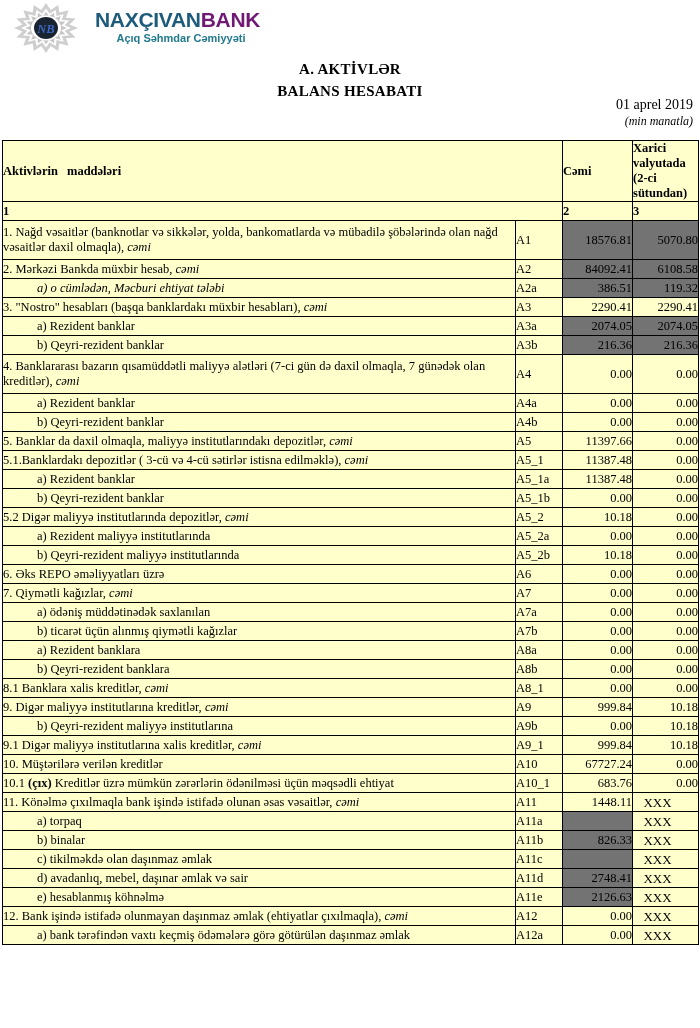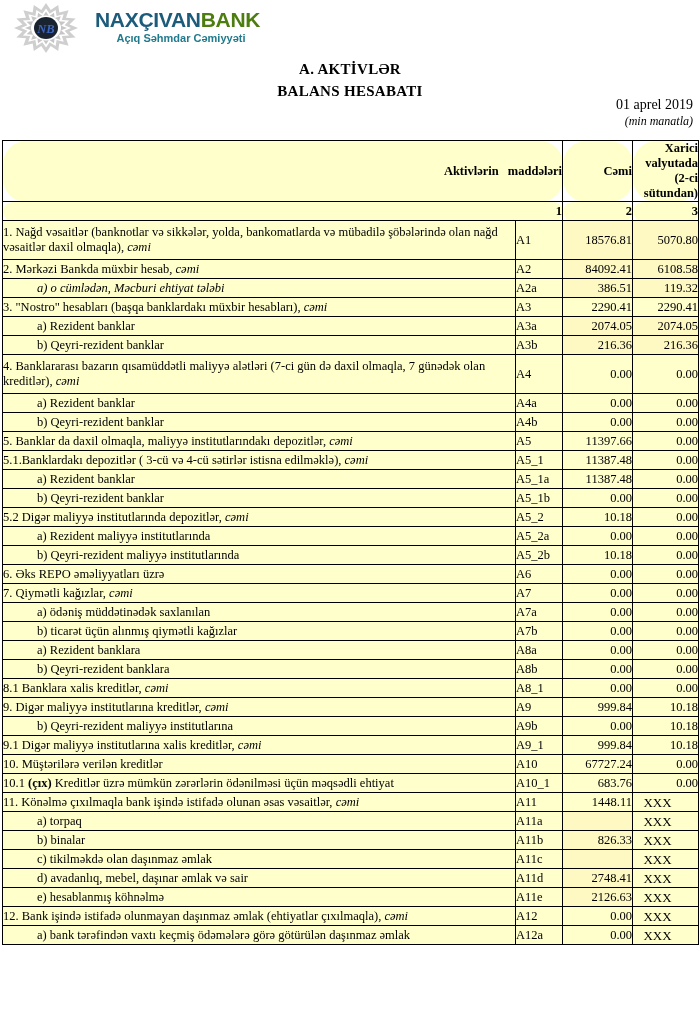--- a/index.html
+++ b/index.html
@@ -6,43 +6,43 @@
   body {
     width:700px; height:1028px; overflow:hidden; background:#ffffff;
     font-family:"Liberation Serif", serif; color:#000; position:relative;
   }
   .page-header { position:relative; height:140px; }
   .emblem { position:absolute; left:13px; top:2px; }
   .wordmark { position:absolute; left:95px; top:8px; width:300px;
     font-family:"Liberation Sans", sans-serif; font-weight:bold; font-size:21px;
     letter-spacing:-0.3px; white-space:nowrap; }
   .wordmark .primary { color:#1d5b7a; }
-  .wordmark .secondary { color:#4d7c0f; }
+  .wordmark .secondary { color:#701a75; }
   .logo-subtitle { position:absolute; left:97px; top:32px; width:168px; text-align:center;
     font-family:"Liberation Sans", sans-serif; font-weight:bold; font-size:11px;
     color:#217a8c; }
   .title-block { position:absolute; left:0; top:58px; width:100%; text-align:center;
     font-weight:bold; font-size:15px; line-height:22px; letter-spacing:0.3px; }
   .date-block { position:absolute; right:7px; top:97px; text-align:right; }
   .date-line { font-size:14px; }
   .unit-note { font-size:12px; font-style:italic; margin-top:1px; }
 
   table.balance { border-collapse:collapse; table-layout:fixed; width:696px;
     margin-left:2px; font-size:12.5px; }
   table.balance td { border:1px solid #000; background:#ffffcc; height:18px;
     vertical-align:middle; padding:0; line-height:15px; }
   tr.tall td { height:38px; }
-  td.hdr { font-weight:bold; text-align:right;border-radius:23px; }
+  td.hdr { font-weight:bold; text-align:left; }
   td.items-hdr { word-spacing:6px; height:65px; }
   td.colnum { height:17px; }
   td.lbl { padding:1px 2px 1px 4px; }
   td.lbl.ind { padding-left:34px; }
   td.code { }
   td.num { text-align:right; padding-right:3px; }
-  td.num.white { background:#fef9c3; }
+  td.num.white { background:#737373; }
   td.num.xxx { text-align:center; padding-right:16px; font-size:13px; }
   .it { font-style:italic; }
   .bd { font-weight:bold; }
 </style>
 </head>
 <body>
 
 <div class="page-header">
   <svg class="emblem" width="66" height="52" viewBox="0 0 66 52">
     <polygon id="star-outer" fill="#cfcfcf" points="33.0,1.0 37.7,7.9 45.2,2.9 46.3,10.6 55.6,8.3 53.0,15.7 62.6,16.4 56.5,22.4 65.0,26.0 56.5,29.6 62.6,35.6 53.0,36.3 55.6,43.7 46.3,41.4 45.2,49.1 37.7,44.1 33.0,51.0 28.3,44.1 20.8,49.1 19.7,41.4 10.4,43.7 13.0,36.3 3.4,35.6 9.5,29.6 1.0,26.0 9.5,22.4 3.4,16.4 13.0,15.7 10.4,8.3 19.7,10.6 20.8,2.9 28.3,7.9"></polygon>

